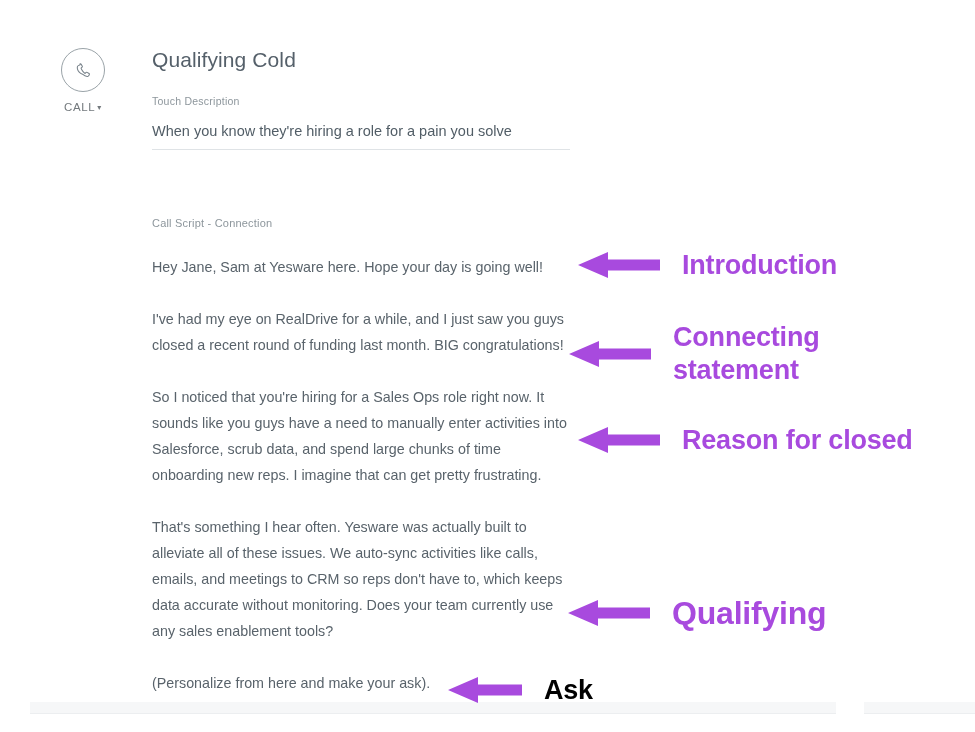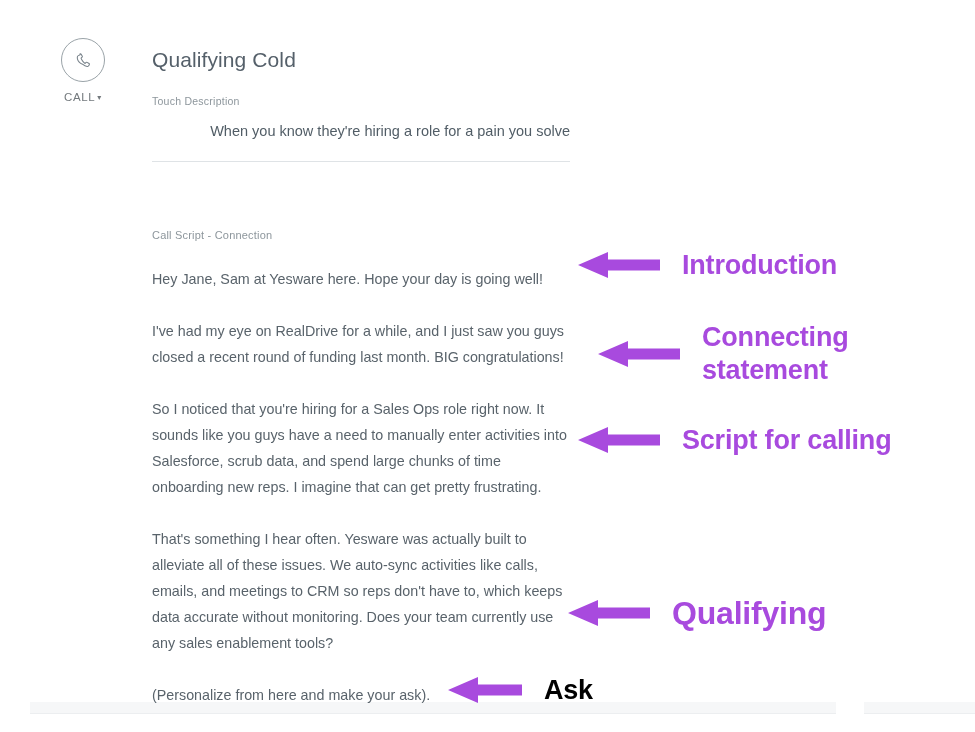--- a/index.html
+++ b/index.html
@@ -37,21 +37,21 @@
     top: 702px;
     width: 28px;
     height: 12px;
     background: #ffffff;
   }
 
   
   .call-rail {
     position: absolute;
     left: 52px;
-    top: 38px;
+    top: 48px;
     width: 62px;
     text-align: center;
   }
   .call-circle {
     width: 44px;
     height: 44px;
     margin: 0 auto;
     border: 1px solid #9aa3a8;
     border-radius: 50%;
     box-sizing: border-box;
@@ -93,29 +93,28 @@
   }
   .field-label {
     margin-top: 20px;
     font-size: 10.5px;
     color: #8d969c;
     letter-spacing: 0.25px;
     line-height: 14px;
   }
   .field-value {
     margin-top: 13px;
-    padding-bottom: 20px;
+    padding-bottom: 8px;
     font-size: 14.5px;
     color: #515d66;
     line-height: 20px;
     border-bottom: 1px solid #dfe3e6;
     width: 418px;
     white-space: nowrap;
     overflow: hidden;
-    text-align: right;
   }
 
   .script-label {
     margin-top: 66px;
     font-size: 11px;
     color: #8d969c;
     letter-spacing: 0.2px;
     line-height: 15px;
   }
 
@@ -190,32 +189,32 @@
     </div>
   </div>
 
   <div id="annotation-layer">
       <div class="annot" style="left: 578px; top: 249px; justify-content: space-between;">
         <svg class="arrow" width="82" height="30" viewBox="0 0 82 30">
           <path d="M0,15 L30,2 L30,9.5 L82,9.5 L82,20.5 L30,20.5 L30,28 Z" fill="#a84ade"></path>
         </svg>
         <div class="annot-text" style="color: rgb(168, 74, 222); font-size: 27px;">Introduction</div>
       </div>
-      <div class="annot" style="left: 598px; top: 321px;">
+      <div class="annot" style="left: 569px; top: 321px;">
         <svg class="arrow" width="82" height="30" viewBox="0 0 82 30">
           <path d="M0,15 L30,2 L30,9.5 L82,9.5 L82,20.5 L30,20.5 L30,28 Z" fill="#a84ade"></path>
         </svg>
         <div class="annot-text two-line" style="color: rgb(168, 74, 222); font-size: 27px;">Connecting
 statement</div>
       </div>
       <div class="annot" style="left: 578px; top: 424px;">
         <svg class="arrow" width="82" height="30" viewBox="0 0 82 30">
           <path d="M0,15 L30,2 L30,9.5 L82,9.5 L82,20.5 L30,20.5 L30,28 Z" fill="#a84ade"></path>
         </svg>
-        <div class="annot-text" style="color: rgb(168, 74, 222); font-size: 27px;">Script for calling</div>
+        <div class="annot-text" style="color: rgb(168, 74, 222); font-size: 27px;">Reason for closed</div>
       </div>
       <div class="annot" style="left: 568px; top: 597px;">
         <svg class="arrow" width="82" height="30" viewBox="0 0 82 30">
           <path d="M0,15 L30,2 L30,9.5 L82,9.5 L82,20.5 L30,20.5 L30,28 Z" fill="#a84ade"></path>
         </svg>
         <div class="annot-text" style="color: rgb(168, 74, 222); font-size: 32px;">Qualifying</div>
       </div>
       <div class="annot" style="left: 448px; top: 674px;">
         <svg class="arrow" width="74" height="30" viewBox="0 0 74 30">
           <path d="M0,15 L30,2 L30,9.5 L74,9.5 L74,20.5 L30,20.5 L30,28 Z" fill="#a84ade"></path>

